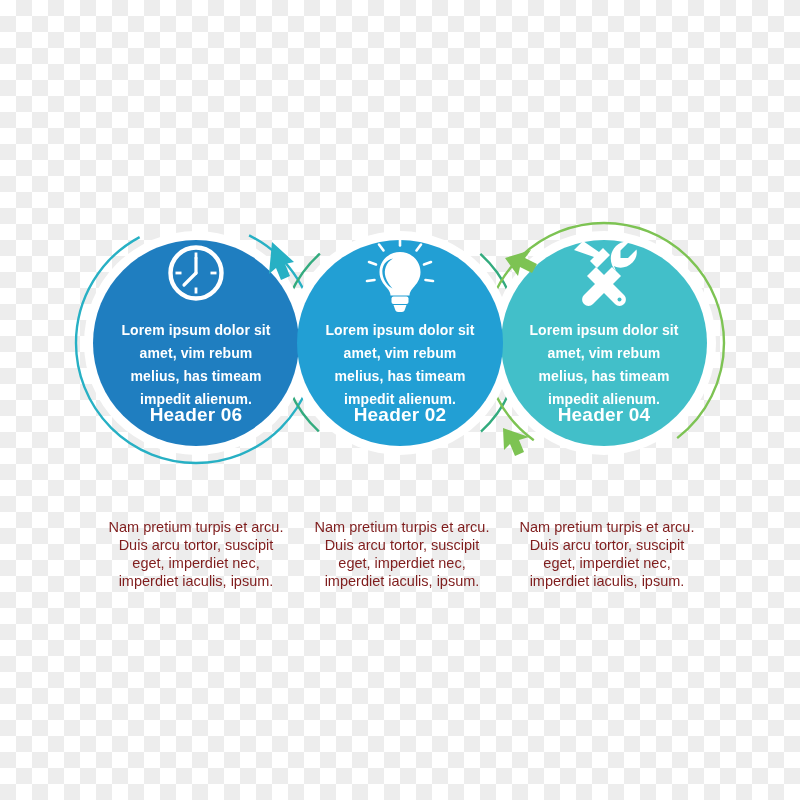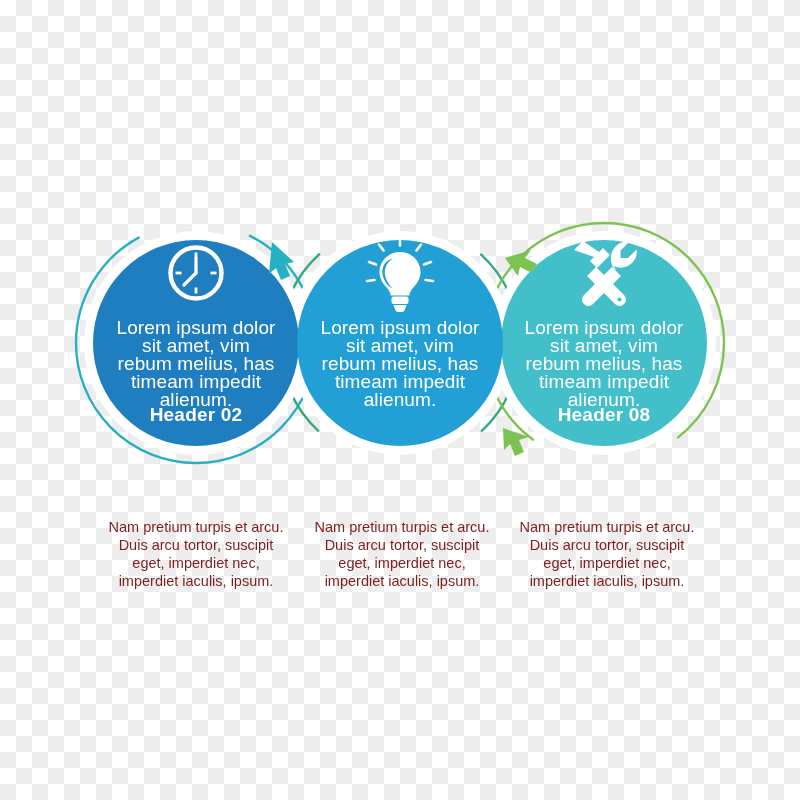--- a/index.html
+++ b/index.html
@@ -31,23 +31,23 @@
     width: 800px;
     height: 800px;
   }
   .card-text {
     position: absolute;
     text-align: center;
     color: #ffffff;
     pointer-events: none;
   }
   .card-body {
-    font-size: 19px;
-    line-height: 18px;
-    font-weight: 400;
+    font-size: 14px;
+    line-height: 23px;
+    font-weight: 700;
     letter-spacing: 0.1px;
   }
   .card-header {
     font-size: 19px;
     font-weight: bold;
     letter-spacing: 0.2px;
   }
   .caption {
     position: absolute;
     text-align: center;
@@ -150,24 +150,25 @@
                  C 5 -9 5 -20 12 -27
                  C 15.5 -30.5 20.5 -32 25 -31
                  L 16.5 -22.5 L 16.5 -15 L 24 -15 L 32.5 -23.5
                  C 33.5 -19 32 -14 28.5 -10.5
                  C 23 -5 15.5 -4 10 -7 Z" fill="#ffffff"></path>
       </g>
     </g>
   </svg>
 
   <div class="card-text card-body" style="left:115px; top:319px; width:162px;">Lorem ipsum dolor sit amet, vim rebum melius, has timeam impedit alienum.</div>
-  <div class="card-text card-header" style="left:115px; top:404px; width:162px;">Header 02</div>
+  <div class="card-text card-header" style="left:115px; top:404px; width:162px;">Header 06</div>
 
   <div class="card-text card-body" style="left:319px; top:319px; width:162px;">Lorem ipsum dolor sit amet, vim rebum melius, has timeam impedit alienum.</div>
+  <div class="card-text card-header" style="left:319px; top:404px; width:162px;">Header 02</div>
 
   <div class="card-text card-body" style="left:523px; top:319px; width:162px;">Lorem ipsum dolor sit amet, vim rebum melius, has timeam impedit alienum.</div>
-  <div class="card-text card-header" style="left:523px; top:404px; width:162px;">Header 08</div>
+  <div class="card-text card-header" style="left:523px; top:404px; width:162px;">Header 04</div>
 
   <div class="caption" style="left:106px; top:518px; width:180px;">Nam pretium turpis et arcu. Duis arcu tortor, suscipit eget, imperdiet nec, imperdiet iaculis, ipsum.</div>
   <div class="caption" style="left:312px; top:518px; width:180px;">Nam pretium turpis et arcu. Duis arcu tortor, suscipit eget, imperdiet nec, imperdiet iaculis, ipsum.</div>
   <div class="caption" style="left:517px; top:518px; width:180px;">Nam pretium turpis et arcu. Duis arcu tortor, suscipit eget, imperdiet nec, imperdiet iaculis, ipsum.</div>
 
 </div>
 
 </body></html>

